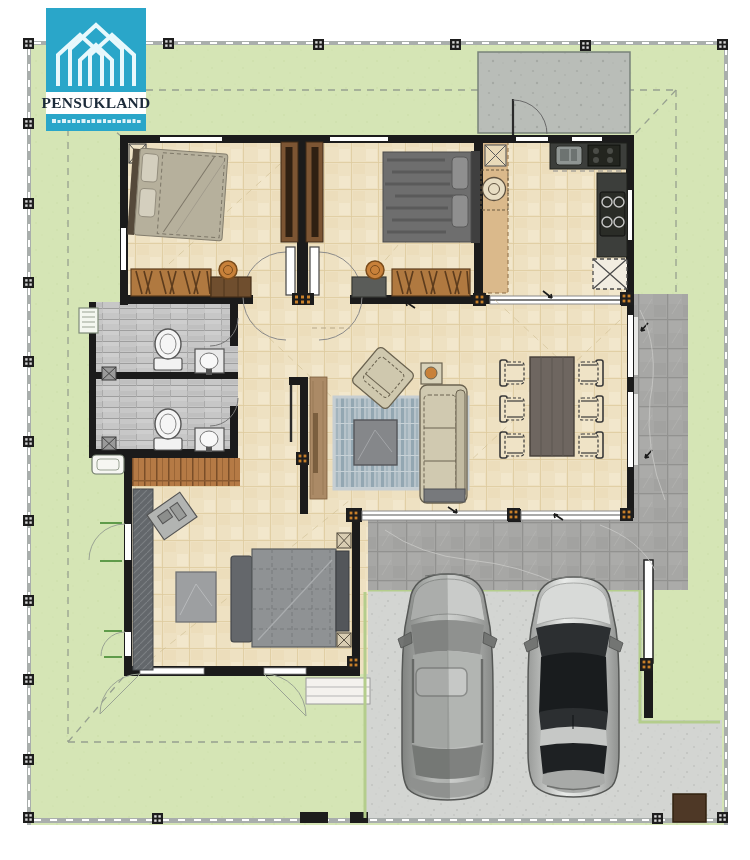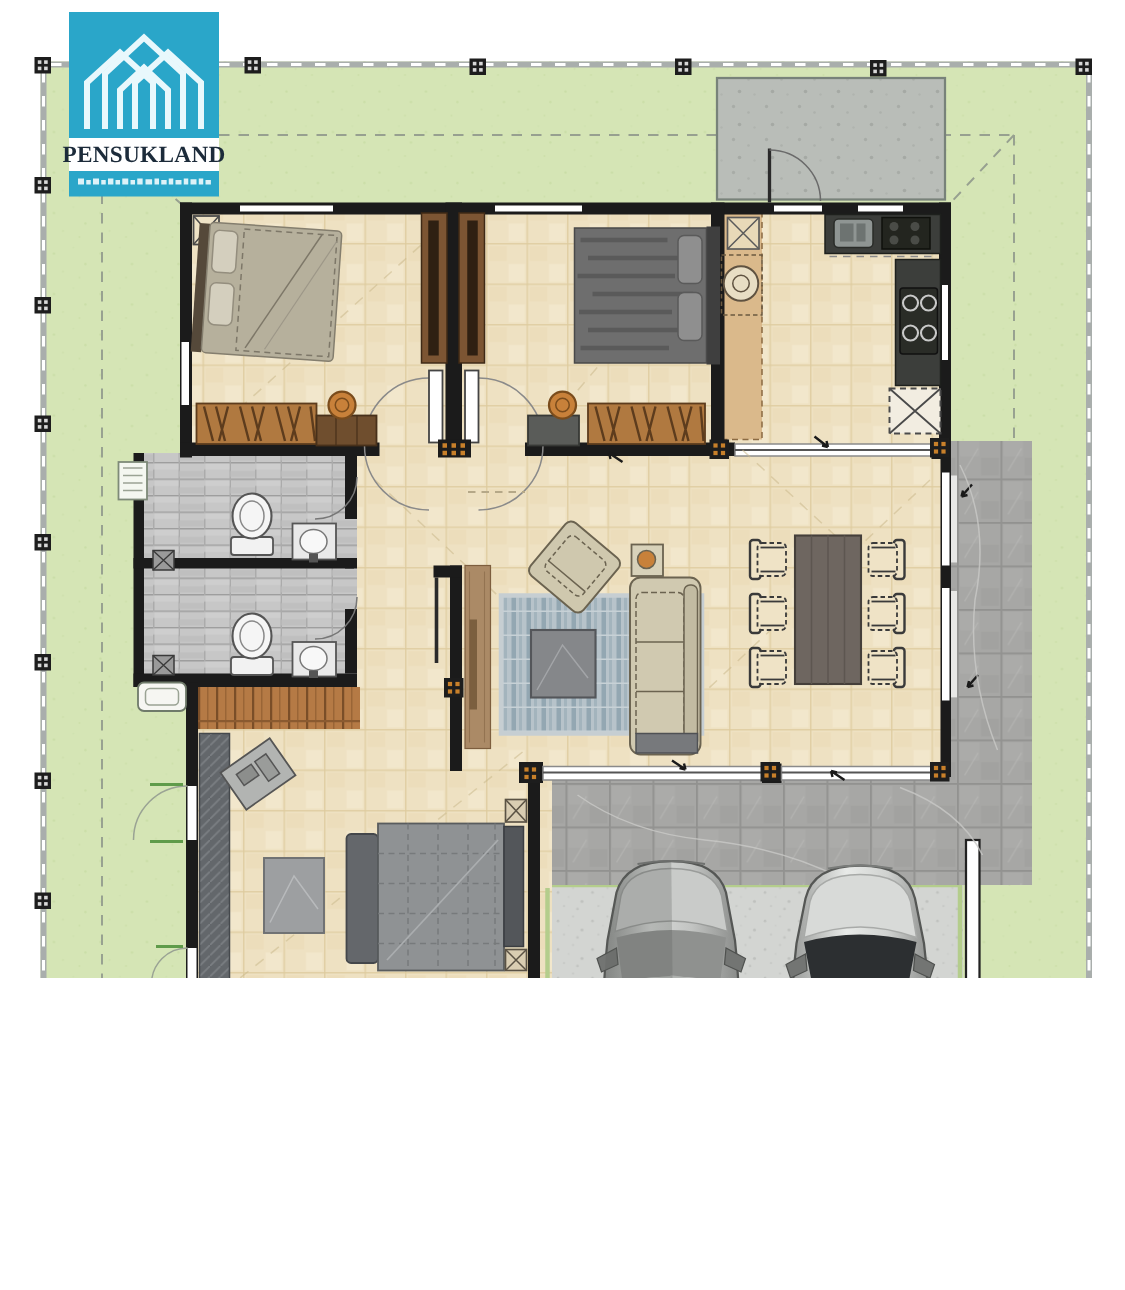--- a/index.html
+++ b/index.html
@@ -1,16 +1,16 @@
 <!DOCTYPE html>
 <html><head>
 <meta charset="utf-8">
 <style>
 html,body{margin:0;padding:0;background:#ffffff;}
-#page{position:relative;width:750px;height:652px;background:#ffffff;font-family:"Liberation Sans",sans-serif;}
+#page{position:relative;width:750px;height:860px;background:#ffffff;font-family:"Liberation Sans",sans-serif;}
 </style>
 </head>
 <body>
 <div id="page">
 <svg width="750" height="860" viewBox="0 0 750 860" xmlns="http://www.w3.org/2000/svg">
 <defs>
 <pattern id="patFloor" width="27" height="27" patternUnits="userSpaceOnUse">
   <rect width="27" height="27" fill="#eee1c2"></rect>
   <rect width="27" height="1" fill="#ddcb9e" opacity="0.8"></rect>
   <rect width="1" height="27" fill="#ddcb9e" opacity="0.8"></rect>

